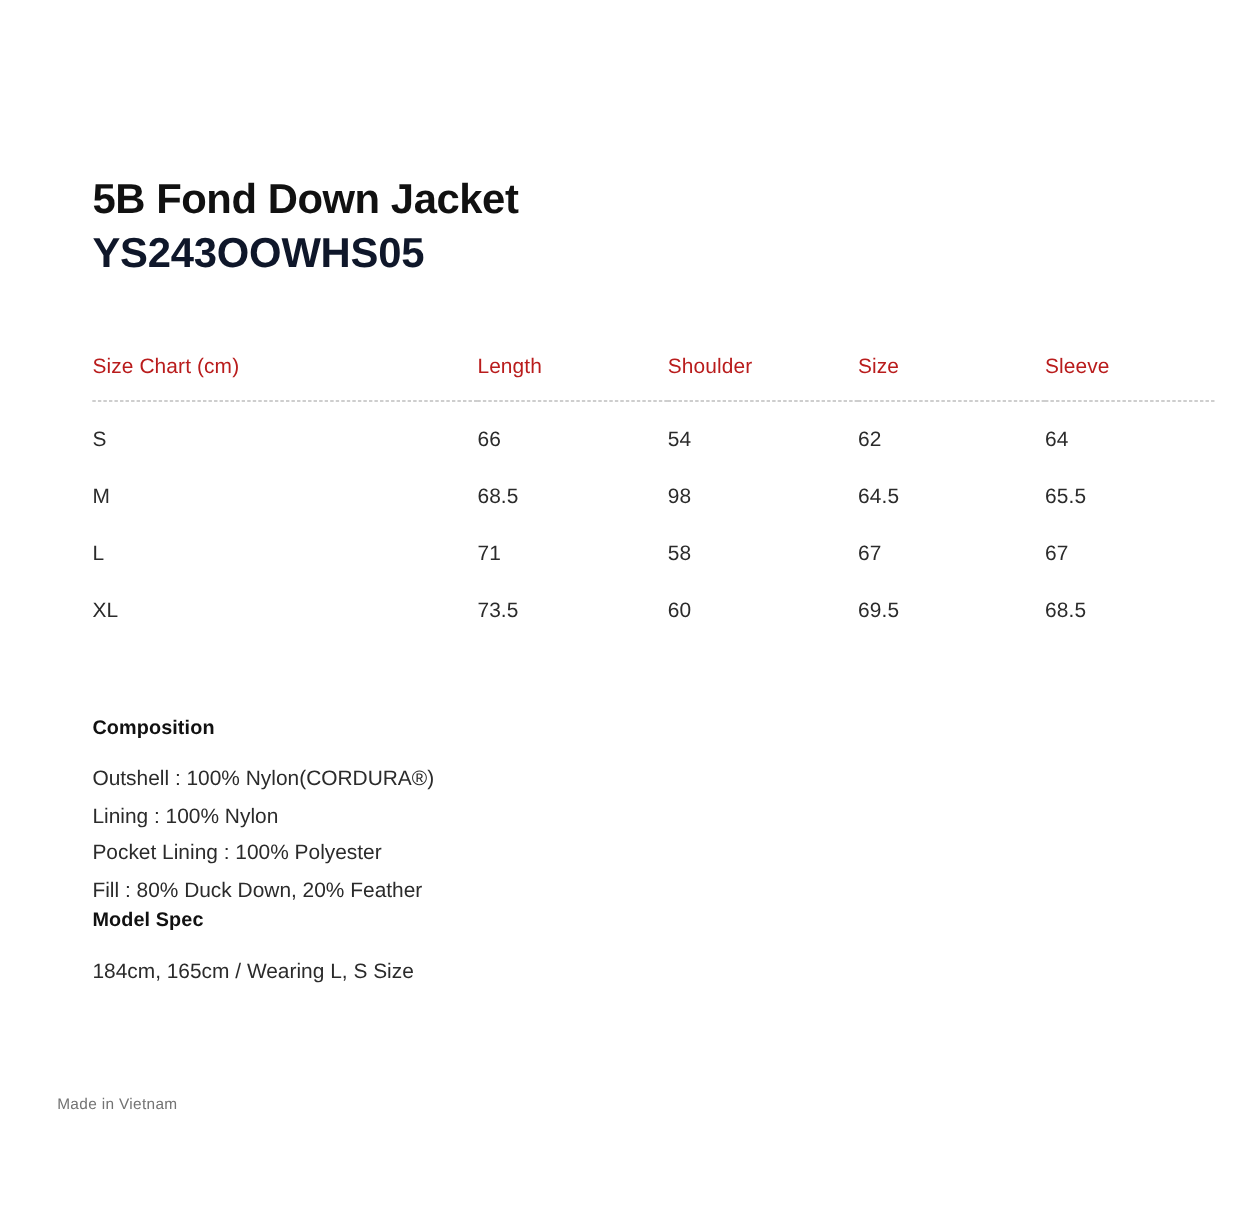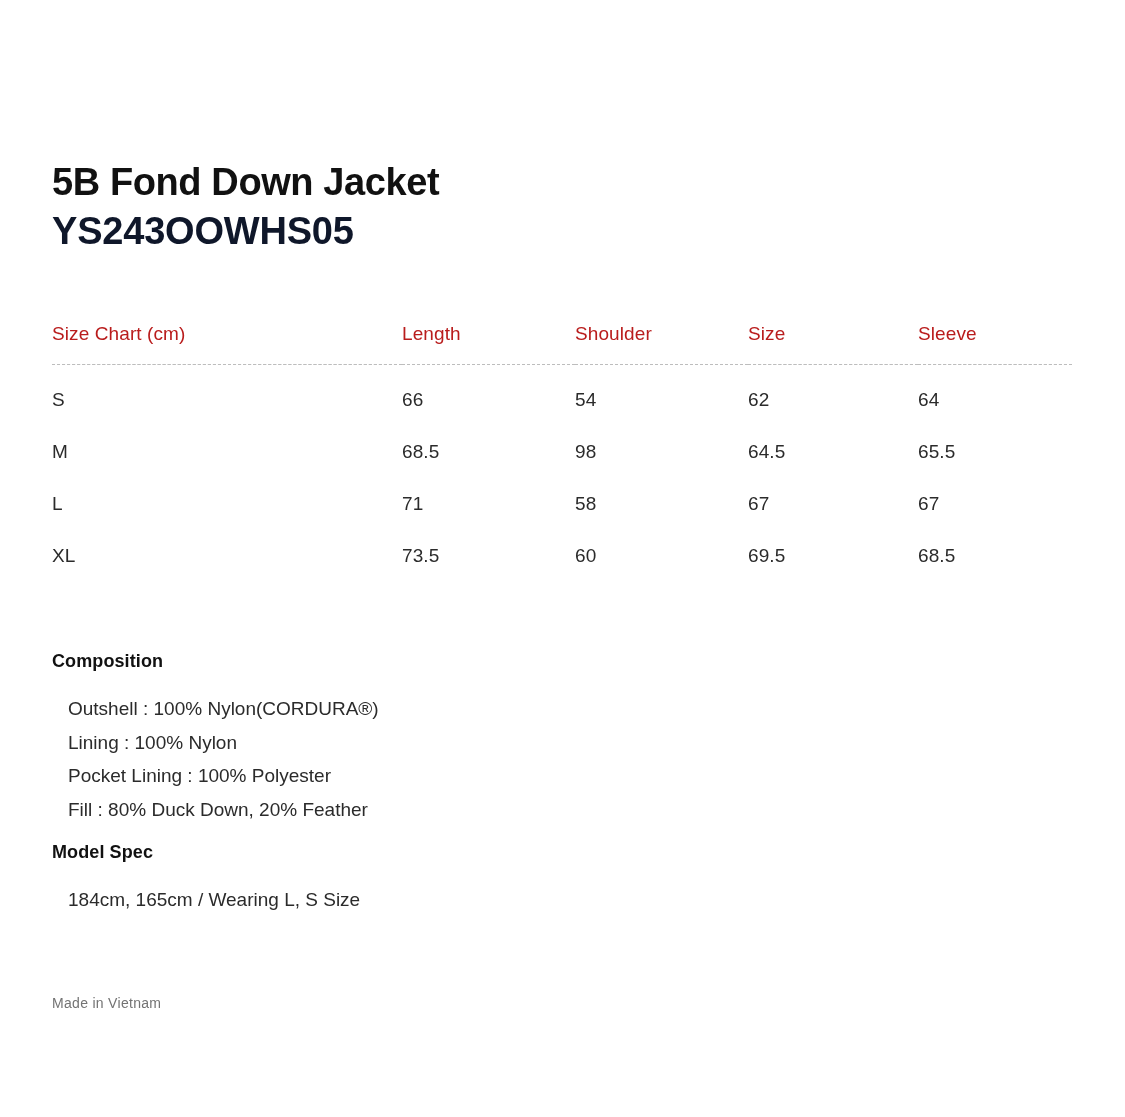--- a/index.html
+++ b/index.html
@@ -12,21 +12,21 @@
     height: 1117px;
     font-family: "Liberation Sans", sans-serif;
     color: #1a1a1a;
     -webkit-font-smoothing: antialiased;
   }
   .page {
     position: relative;
     width: 907px;
     height: 1117px;
     box-sizing: border-box;
-    padding: 0 52px;
+    padding: 0 84px;
   }
 
   
   .title-block {
     padding-top: 158px;
   }
   .product-name {
     font-size: 38px;
     font-weight: 700;
     letter-spacing: -0.4px;
@@ -92,21 +92,21 @@
     font-weight: 700;
     color: #111111;
     margin: 0 0 20px 0;
     letter-spacing: 0.1px;
   }
   .info-body {
     font-size: 19px;
     font-weight: 400;
     line-height: 1.76;
     color: #2b2b2b;
-    margin: 16px;
+    margin: 0;
     white-space: pre-line;
     max-width: 320px;
   }
   .info-body.wide {
     max-width: 560px;
     white-space: normal;
   }
 
   
   .footer-note {

